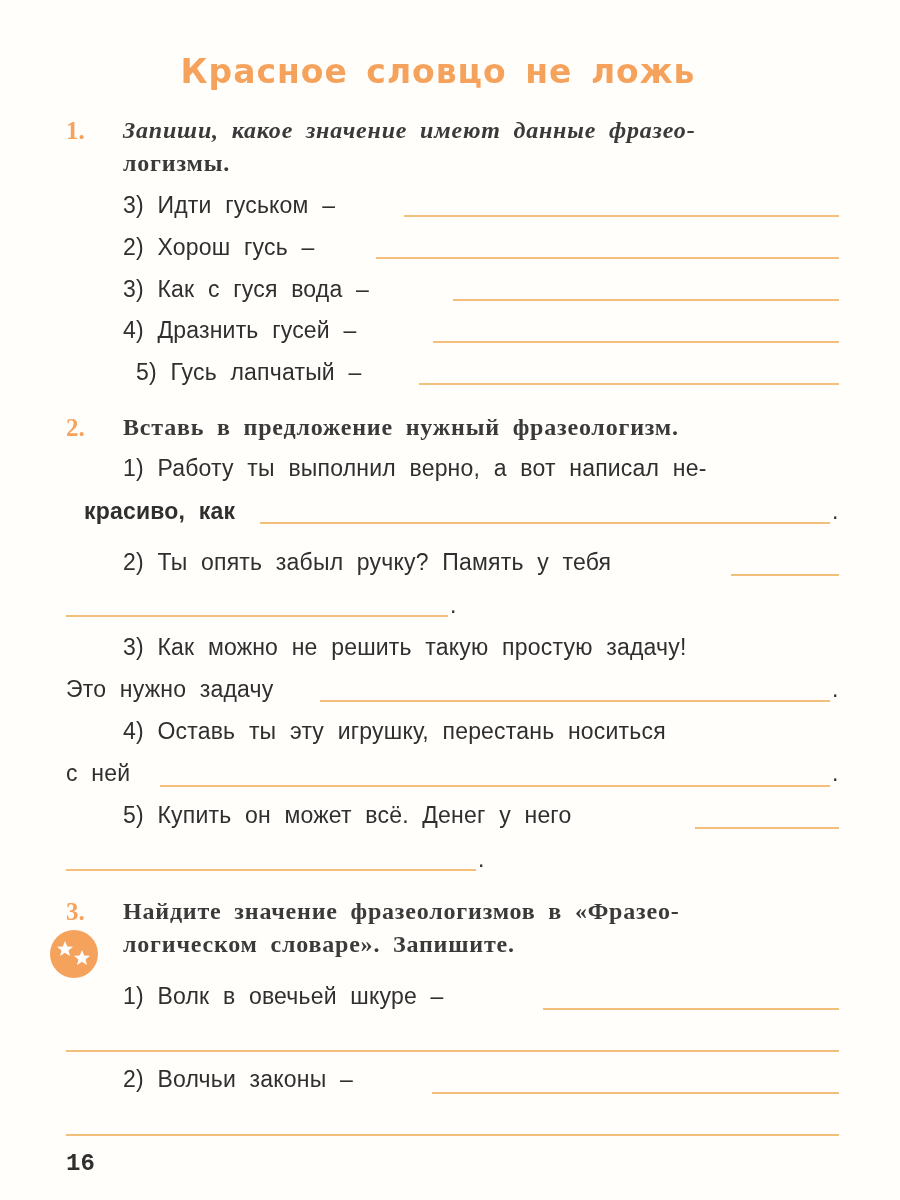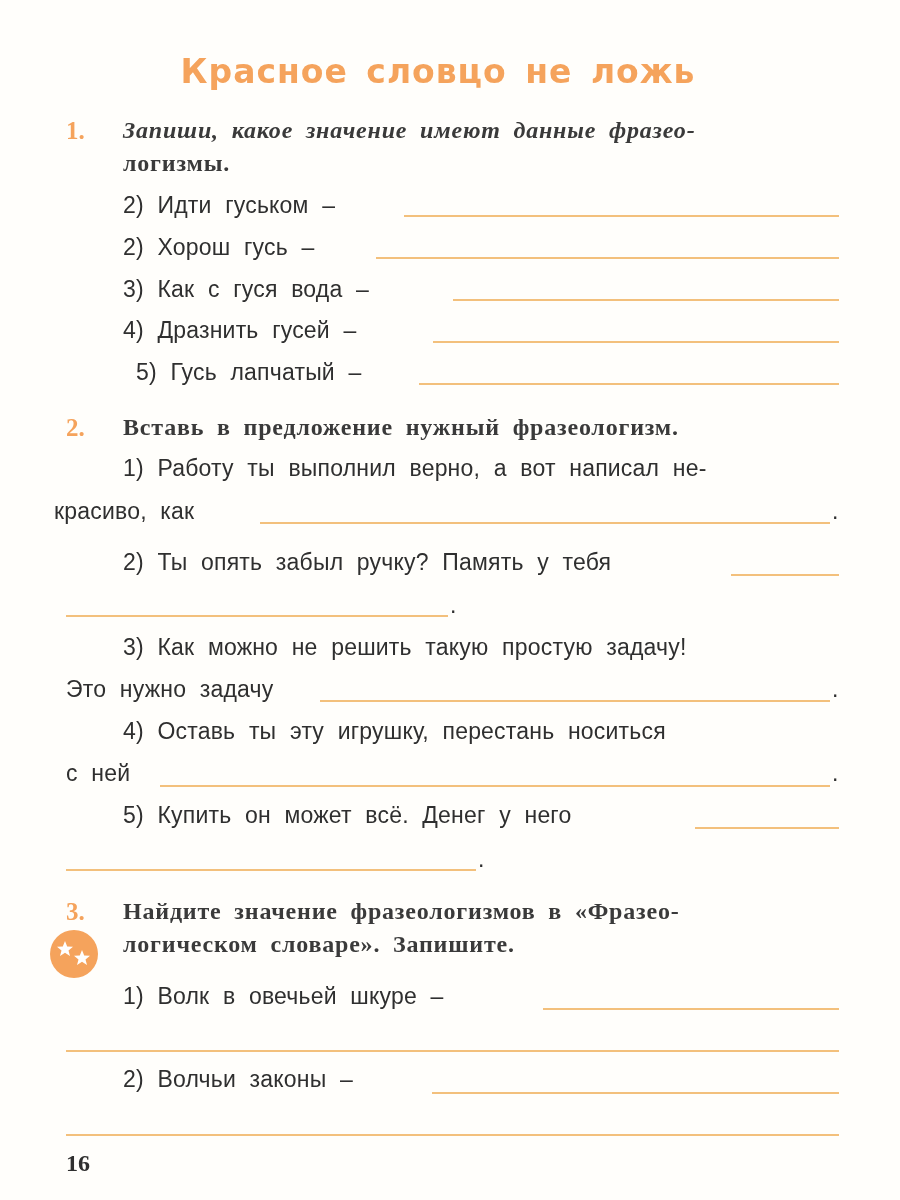--- a/index.html
+++ b/index.html
@@ -25,53 +25,53 @@
       word-spacing: 7px; white-space: nowrap; letter-spacing: 0.2px;
     }
     .line { height: 0; border-top: 2px solid #f3c07c; }
     .dot { font-family: "Liberation Sans", sans-serif; font-size: 23px; color: #2f2f2f; }
     .badge {
       width: 48px; height: 48px; border-radius: 50%; background: #f5a35c;
       left: 50px; top: 930px;
     }
     .badge svg { position: absolute; left: 0; top: 0; }
     .pagenum {
-      left: 66px; top: 1150px; font-family: Liberation Serif, serif; font-weight: bold;
+      left: 66px; top: 1150px; font-family: Liberation Mono, monospace; font-weight: bold;
       font-size: 24px; color: #2f2f2f;
     }
   </style>
 </head>
 <body>
 
 <div class="abs title">Красное словцо не ложь</div>
 
 <div class="abs tnum" style="left:66px;top:117px;">1.</div>
 <div class="abs task" style="left:123px;top:117px;font-style:italic;">Запиши, какое значение имеют данные фразео-</div>
 <div class="abs task" style="left:123px;top:150px;">логизмы.</div>
 
-<div class="abs item" style="left:123px;top:192px;">2) Идти гуськом –</div>
+<div class="abs item" style="left:123px;top:192px;">3) Идти гуськом –</div>
 <div class="abs line" style="left:404px;width:435px;top:215px;"></div>
 
 <div class="abs item" style="left:123px;top:234px;">2) Хорош гусь –</div>
 <div class="abs line" style="left:376px;width:463px;top:257px;"></div>
 
 <div class="abs item" style="left:123px;top:276px;">3) Как с гуся вода –</div>
 <div class="abs line" style="left:453px;width:386px;top:299px;"></div>
 
 <div class="abs item" style="left:123px;top:317px;">4) Дразнить гусей –</div>
 <div class="abs line" style="left:433px;width:406px;top:341px;"></div>
 
 <div class="abs item" style="left:123px;top:359px;margin-left:13px;">5) Гусь лапчатый –</div>
 <div class="abs line" style="left:419px;width:420px;top:383px;"></div>
 
 <div class="abs tnum" style="left:66px;top:414px;">2.</div>
 <div class="abs task" style="left:123px;top:414px;">Вставь в предложение нужный фразеологизм.</div>
 
 <div class="abs item" style="left:123px;top:455px;">1) Работу ты выполнил верно, а вот написал не-</div>
-<div class="abs item" style="left:54px;top:498px;">красиво, как</div>
+<div class="abs item" style="left:84px;top:498px;font-weight:bold;">красиво, как</div>
 <div class="abs line" style="left:260px;width:570px;top:522px;"></div>
 <div class="abs dot" style="left:832px;top:498px;">.</div>
 
 <div class="abs item" style="left:123px;top:549px;">2) Ты опять забыл ручку? Память у тебя</div>
 <div class="abs line" style="left:731px;width:108px;top:574px;"></div>
 <div class="abs line" style="left:66px;width:382px;top:615px;"></div>
 <div class="abs dot" style="left:450px;top:592px;">.</div>
 
 <div class="abs item" style="left:123px;top:634px;">3) Как можно не решить такую простую задачу!</div>
 <div class="abs item" style="left:66px;top:676px;">Это нужно задачу</div>

